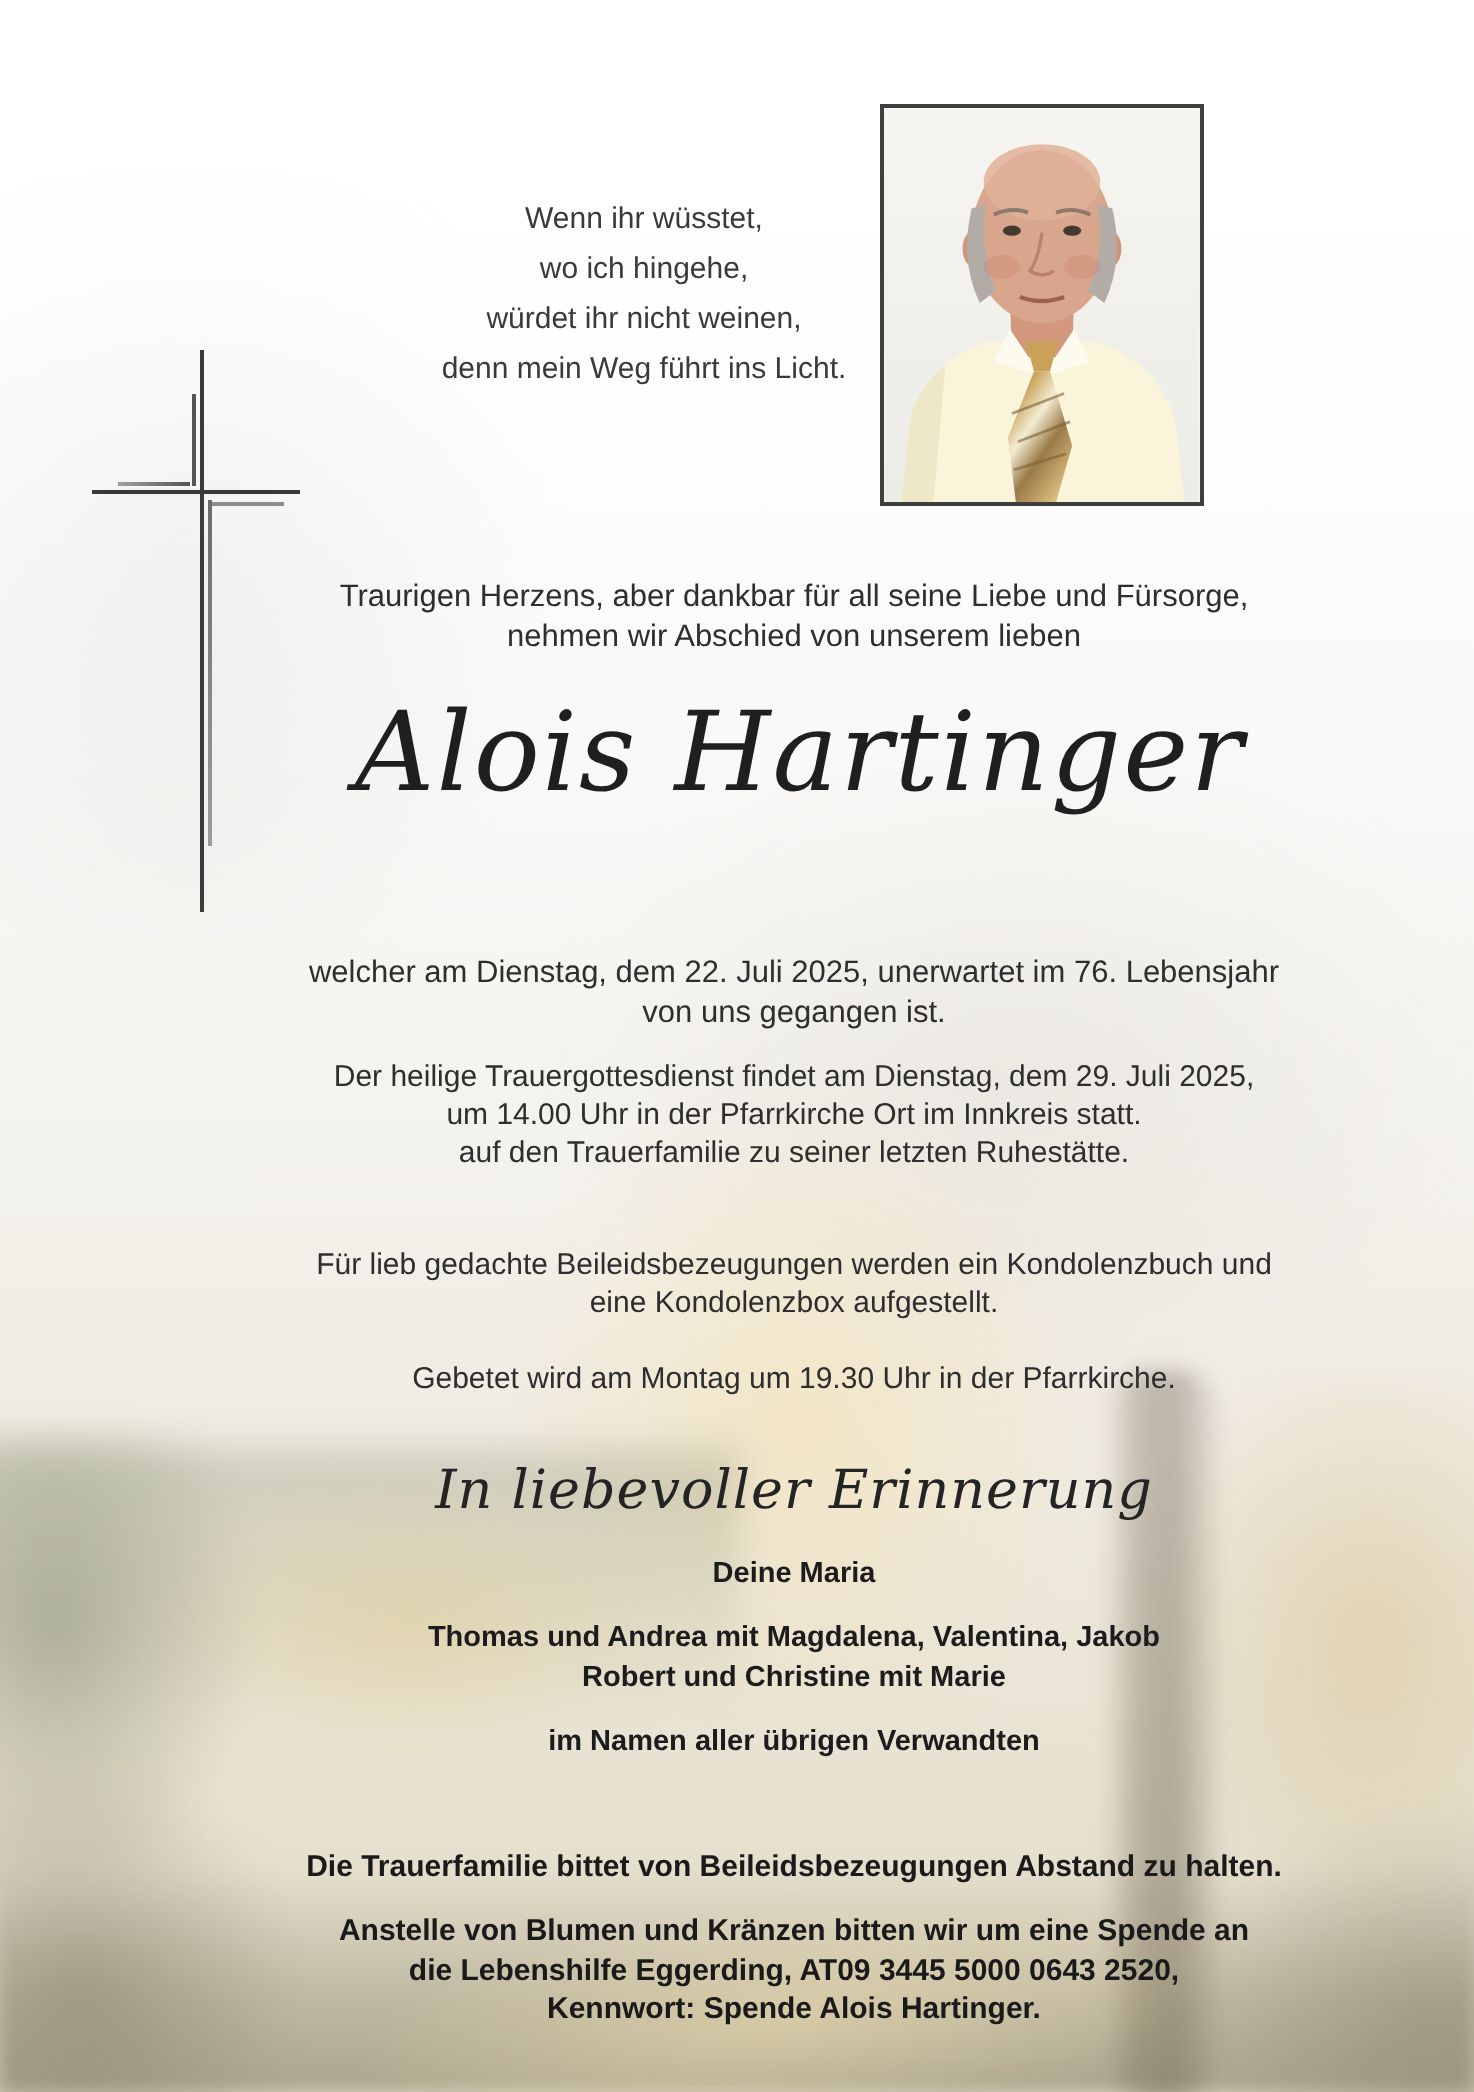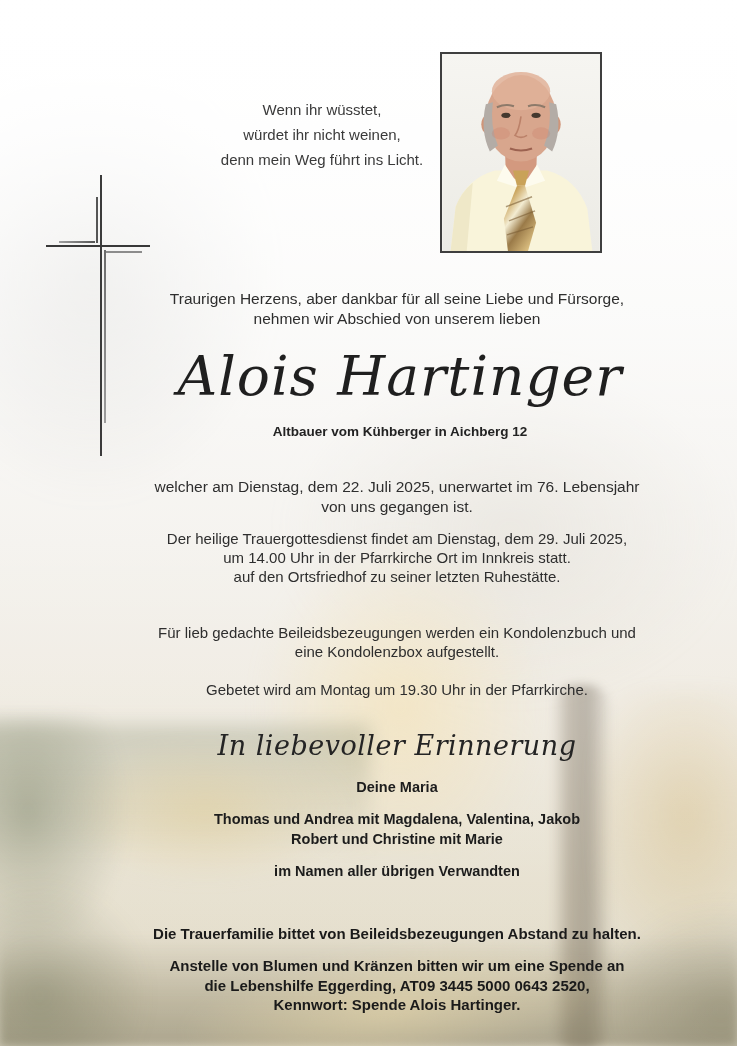--- a/index.html
+++ b/index.html
@@ -123,44 +123,44 @@
       <ellipse cx="98" cy="79" rx="9" ry="6" fill="#c97e6a" opacity="0.3"></ellipse>
       <path d="M67,94 Q78,98 89,94" stroke="#9c6250" stroke-width="2.2" fill="none"></path>
       <path d="M70,116 L86,116 L82,131 L74,131 Z" fill="#c9a258"></path>
       <path d="M74,131 L82,131 L93,168 L85,196 L65,196 L61,164 Z" fill="url(#tieg)"></path>
       <path d="M63,152 L89,142 M66,166 L92,156 M64,180 L90,172" stroke="#7c5f36" stroke-width="1.4" opacity="0.6"></path>
     </svg>
   </div>
 
   <div class="tb poem">
     <span class="line">Wenn ihr wüsstet,</span>
+    <span class="line">wo ich hingehe,</span>
     <span class="line">würdet ihr nicht weinen,</span>
     <span class="line">denn mein Weg führt ins Licht.</span>
   </div>
 
   <div class="tb intro">
     <span class="line">Traurigen Herzens, aber dankbar für all seine Liebe und Fürsorge,</span>
     <span class="line">nehmen wir Abschied von unserem lieben</span>
   </div>
 
   <div class="tb name">Alois Hartinger</div>
 
   <div class="tb titles">
-    <span class="line">Altbauer vom Kühberger in Aichberg 12</span>
   </div>
 
   <div class="tb passing">
     <span class="line">welcher am Dienstag, dem 22. Juli 2025, unerwartet im 76. Lebensjahr</span>
     <span class="line">von uns gegangen ist.</span>
   </div>
 
   <div class="tb service">
     <span class="line">Der heilige Trauergottesdienst findet am Dienstag, dem 29. Juli 2025,</span>
     <span class="line">um 14.00 Uhr in der Pfarrkirche Ort im Innkreis statt.</span>
-    <span class="line">auf den Ortsfriedhof zu seiner letzten Ruhestätte.</span>
+    <span class="line">auf den Trauerfamilie zu seiner letzten Ruhestätte.</span>
   </div>
 
   <div class="tb condolence">
     <span class="line">Für lieb gedachte Beileidsbezeugungen werden ein Kondolenzbuch und</span>
     <span class="line">eine Kondolenzbox aufgestellt.</span>
   </div>
 
   <div class="tb prayer">Gebetet wird am Montag um 19.30 Uhr in der Pfarrkirche.</div>
 
   <div class="tb remember">In liebevoller Erinnerung</div>

